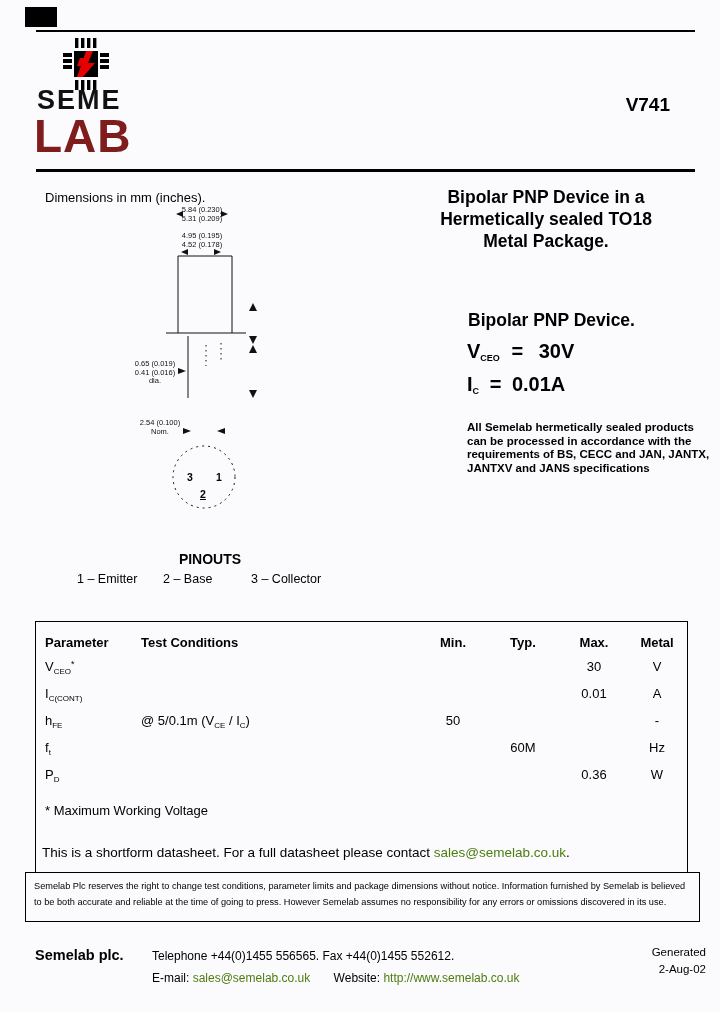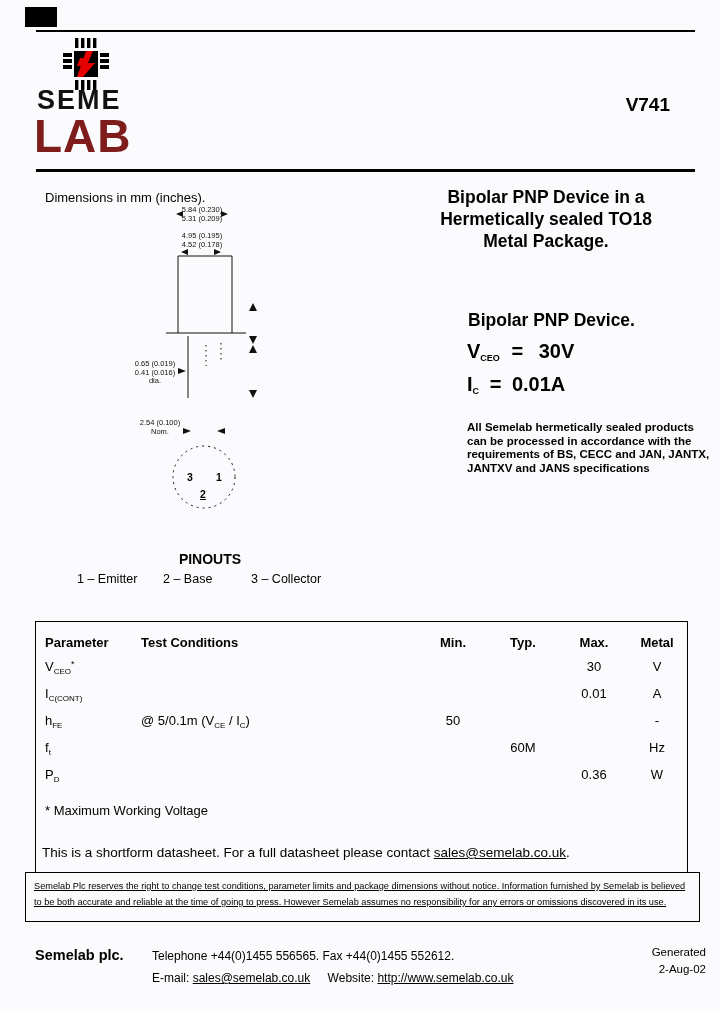--- a/index.html
+++ b/index.html
@@ -7,21 +7,21 @@
   .page {
     position:relative; width:720px; height:1012px;
     background:#fbfbfd; color:#000;
     font-family:"Liberation Sans", sans-serif;
     overflow:hidden;
   }
   .abs { position:absolute; }
   .b { font-weight:bold; }
   .hrule { position:absolute; background:#000; height:2px; }
   .red { color:#7f1d1d; }
-  .link { color:#000000; text-decoration:underline; cursor:pointer; }
+  .link { color:#4d7c0f; cursor:pointer; }
   .dimtext { font-size:7.5px; line-height:8.6px; text-align:center; color:#111; }
   .pin { font-size:10.5px; font-weight:600; }
   sub.s { font-size:8px; vertical-align:-3px; line-height:0; }
   sup.s { font-size:9px; vertical-align:4px; line-height:0; }
   .cell { position:absolute; font-size:13px; white-space:nowrap; }
   .c-param { left:9px; }
   .c-cond  { left:105px; }
   .c-min   { left:385px; width:64px; text-align:center; }
   .c-typ   { left:455px; width:64px; text-align:center; }
   .c-max   { left:523px; width:70px; text-align:center; }
@@ -188,28 +188,28 @@
       <span class="cell c-units">W</span>
     </div>
 
     <div class="cell" style="left:9px; top:181px;">* Maximum Working Voltage</div>
   </div>
 
   <div class="abs" style="left:42px; top:845px; width:650px; font-size:13.5px;">
     <span>This is a shortform datasheet. For a full datasheet please contact </span><span class="link">sales@semelab.co.uk</span><span>.</span>
   </div>
 
-  <div class="abs" style="left:25px; top:872px; width:675px; height:50px; border:1.2px solid #000; padding:5px 8px;text-decoration:underline;">
+  <div class="abs" style="left:25px; top:872px; width:675px; height:50px; border:1.2px solid #000; padding:5px 8px;">
     <div style="font-size:9.2px; line-height:16px; font-weight:500;">Semelab Plc reserves the right to change test conditions, parameter limits and package dimensions without notice. Information furnished by Semelab is believed to be both accurate and reliable at the time of going to press. However Semelab assumes no responsibility for any errors or omissions discovered in its use.</div>
   </div>
 
   <div class="abs b" style="left:35px; top:947px; font-size:14.5px;">Semelab plc.</div>
   <div class="abs" style="left:152px; top:949px; font-size:12px;">Telephone +44(0)1455 556565. Fax +44(0)1455 552612.</div>
   <div class="abs" style="left:152px; top:971px; font-size:12px;">
     <span>E-mail: </span><span class="link">sales@semelab.co.uk</span>
-    <span style="margin-left:14px;">Website: </span><span class="link">http://www.semelab.co.uk</span>
+    <span style="margin-left:20px;">Website: </span><span class="link">http://www.semelab.co.uk</span>
   </div>
   <div class="abs" style="left:590px; top:944px; width:116px; font-size:11.5px; line-height:17px; text-align:right;">
     <div>Generated</div>
     <div>2-Aug-02</div>
   </div>
 
 </div>
 
 </body></html>

